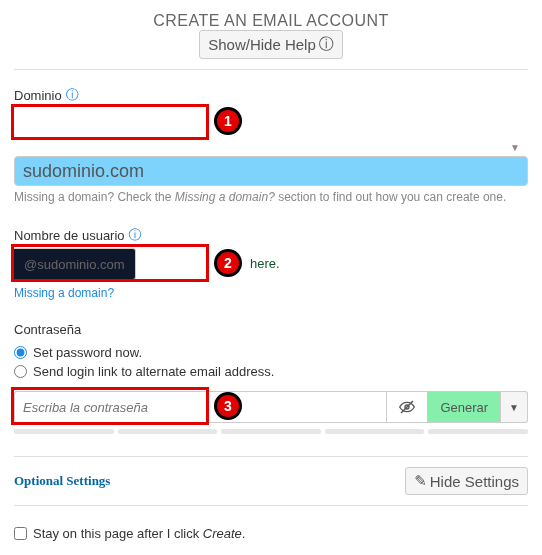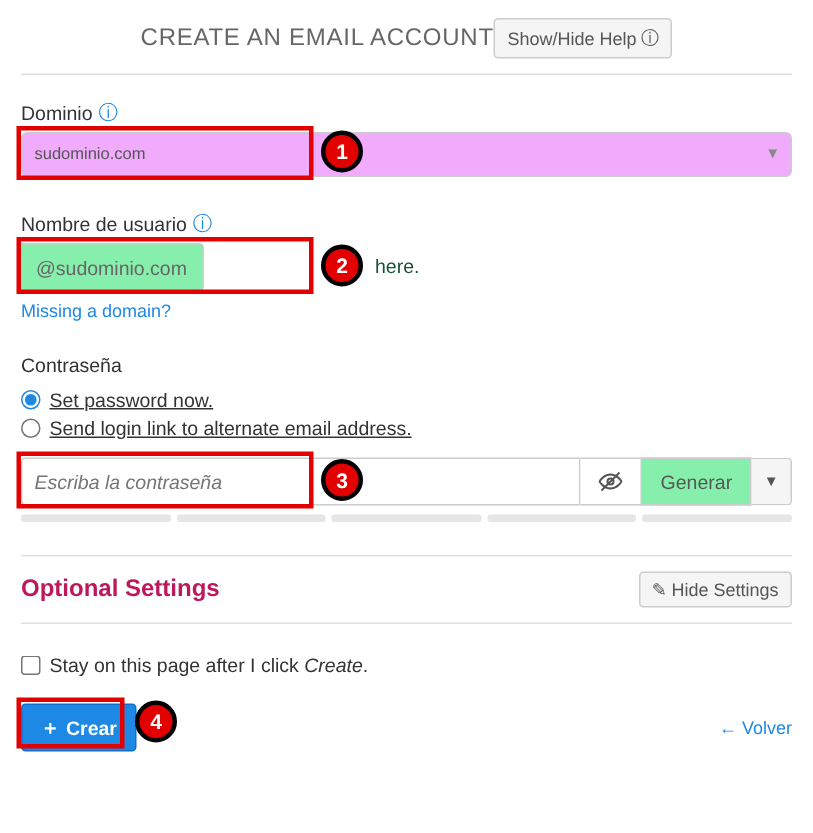--- a/index.html
+++ b/index.html
@@ -1,42 +1,42 @@
 <!DOCTYPE html>
 <html><head>
 <meta charset="utf-8">
 <style>
 * { box-sizing: border-box; margin: 0; padding: 0; }
 body { font-family: -apple-system, BlinkMacSystemFont, "Segoe UI", Arial, sans-serif; font-size: 13px; color: #555; background: #fff; width: 542px; }
 .panel { padding: 12px 14px; }
-.header-row { display: flex; justify-content: center; align-items: center; border-bottom: 1px solid #e0e0e0; padding-bottom: 10px; margin-bottom: 16px; }
+.header-row { display: flex; justify-content: space-between; align-items: center; border-bottom: 1px solid #e0e0e0; padding-bottom: 10px; margin-bottom: 16px; flex-direction: column; }
 .header-title { font-size: 16px; font-weight: 400; color: #666; letter-spacing: 0.5px; }
-.btn { background: #f5f5f5; border: 1px solid #ccc; border-radius: 3px; padding: 4px 8px; font-size: 12px; color: #555; cursor: pointer; display: inline-flex; align-items: center; gap: 3px; }
+.btn { background: #f5f5f5; border: 1px solid #ccc; border-radius: 3px; padding: 4px 8px; font-size: 15px; color: #555; cursor: pointer; display: inline-flex; align-items: center; gap: 3px; }
 .section { margin-bottom: 22px; }
 .label-row { display:flex; align-items:center; gap:4px; margin-bottom: 4px; font-size: 13px; color: #333; }
 .help-icon { color: #1e88e5; font-size: 13px; cursor: pointer; }
 .hint { font-size: 12px; color: #888; margin-top: 4px; }
 .hint i { font-style: italic; }
 .link { color: #1e88e5; text-decoration: none; font-size: 12px; cursor:pointer; }
 .row-flex { display:flex; align-items: stretch; position: relative; }
 .select-box { position: relative; }
-.select-input { width: 100%; border: 1px solid #ccc; border-radius: 4px; background: #f0abfc; padding: 6px 28px 6px 8px; font-size: 11px; color:#555; height: 30px; }
+.select-input { width: 100%; border: 1px solid #ccc; border-radius: 4px; background: #7dd3fc; padding: 6px 28px 6px 8px; font-size: 18px; color:#555; height: 30px; margin-top: 48px; }
 .select-caret { position:absolute; right:8px; top:50%; transform:translateY(-50%); color:#888; font-size: 10px; pointer-events:none;}
 .text-input { width:100%; border:1px solid #ccc; border-radius:3px 0 0 3px; padding:7px 8px; font-size:13px; height:32px; }
-.addon { border:1px solid #ccc; border-left:none; background:#86efac; color:#666; padding:7px 10px; border-radius:0 3px 3px 0; display:flex; align-items:center; height:32px; white-space:nowrap; font-size:13px;}
-.radio-row { display:flex; gap:6px; margin-bottom:4px; font-size:13px; color:#333;text-decoration:underline; }
+.addon { border:1px solid #ccc; border-left:none; background:#0f172a; color:#666; padding:7px 10px; border-radius:0 3px 3px 0; display:flex; align-items:center; height:32px; white-space:nowrap; font-size:13px;}
+.radio-row { display:flex; gap:6px; margin-bottom:4px; font-size:13px; color:#333; }
 .pw-row { display:flex; align-items:stretch; gap:0; }
 .pw-input { flex:1; border:1px solid #ccc; border-right:1px solid #ccc; border-radius:3px 0 0 3px; padding:7px 8px; font-size:13px; height:32px;font-style:italic; }
 .pw-btn { border:1px solid #ccc; border-left:none; background:#fff; padding:0 12px; display:flex; align-items:center; font-size:13px; color:#555; cursor:pointer; height:32px;}
 .pw-btn.gen { background:#86efac; }
 .pw-btn.caret { background:#f5f5f5; border-radius:0 3px 3px 0; padding:0 8px;}
 .strength { display:flex; gap:4px; margin-top:6px; }
 .strength span { flex:1; height:5px; background:#e6e6e6; border-radius:2px; }
 .opt-row { display:flex; justify-content:space-between; align-items:center; border-top:1px solid #e0e0e0; border-bottom:1px solid #e0e0e0; padding:10px 0; margin-top:12px; }
-.opt-title { font-weight:600; color:#be185d; font-size:16px; }
+.opt-title { font-weight:600; color:#0369a1; font-size:13px;font-family:Liberation Serif, serif; }
 .footer { padding-top: 20px; }
 .check-row { display:flex; align-items:center; gap:6px; font-size:13px; color:#333; margin-bottom:18px;}
 .action-row { display:flex; justify-content:space-between; align-items:center; }
 .btn-primary { background:#1e88e5; color:#fff; border:1px solid #0d6ecf; border-radius:3px; padding:6px 12px; font-size:13px; cursor:pointer; display:inline-flex; align-items:center; gap:4px; font-weight:600; }
 .ann-box { position:absolute; border:3px solid #e20000; pointer-events:none; }
 .ann-circle { position:absolute; width:28px; height:28px; border:3px solid #000; border-radius:50%; background:#e20000; color:#fff; font-weight:700; font-size:14px; display:flex; align-items:center; justify-content:center; pointer-events:none; }
 .relwrap { position: relative; }
 input[type=radio], input[type=checkbox] { accent-color: #1e88e5; }
 .eye-icon { width:16px; height:16px; }
 </style>
@@ -57,20 +57,23 @@
       <span>Dominio</span>
       <span class="help-icon">ⓘ</span>
     </div>
     <div class="relwrap select-box">
       <input class="select-input" readonly="" value="sudominio.com" style="">
       <span class="select-caret">▼</span>
       <div class="ann-box" style="left:-3px; top:-4px; width:198px; height:36px;"></div>
       <div class="ann-circle" style="left:200px; top:-1px;">
           <span>1</span>
         </div>
+    </div>
+    <div class="hint">
+      <span>Missing a domain? Check the </span><i>Missing a domain?</i><span> section to find out how you can create one.</span>
     </div>
   </div>
 
   <div class="section">
     <div class="label-row">
       <span>Nombre de usuario</span>
       <span class="help-icon">ⓘ</span>
     </div>
     <div class="relwrap row-flex">
       <span class="addon">@sudominio.com</span>

